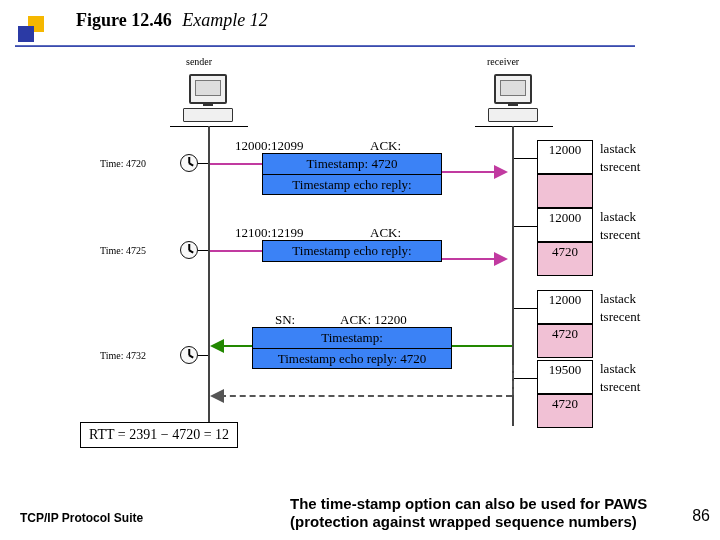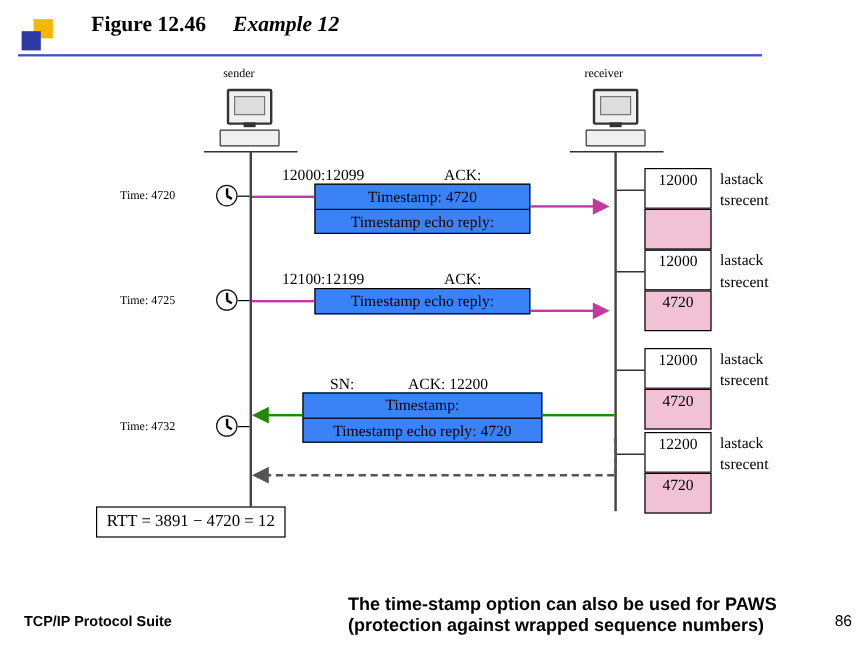--- a/index.html
+++ b/index.html
@@ -19,21 +19,21 @@
   }
   .bullet-decor .sq1 { position:absolute; width:16px; height:16px; background:#f5b700; top:0; left:10px;}
   .bullet-decor .sq2 { position:absolute; width:16px; height:16px; background:#2b3aa5; top:10px; left:0;}
   .title {
     position: absolute;
     top: 10px; left: 76px;
     font-size: 18px;
     font-family: "Times New Roman", serif;
   }
   .title .fig { font-weight: bold; }
-  .title .ex { font-weight: bold; font-style: italic; margin-left: 18px; }
+  .title .ex { font-weight: normal; font-style: italic; margin-left: 6px; }
   .blue-divider {
     position: absolute;
     top: 45px; left: 15px; right: 85px;
     height: 2px;
     background: linear-gradient(to bottom, #6b7dc6, #2b3aa5);
   }
   .stage {
     position: absolute;
     top: 50px; left: 40px;
     width: 610px; height: 415px;
@@ -51,21 +51,21 @@
     width: 380px;
     font-family: Verdana, Arial, sans-serif;
     font-weight: bold;
     font-size: 15px;
     line-height: 1.25;
   }
   .slide-num {
     position: absolute;
     right: 10px; bottom: 15px;
     font-family: Verdana, Arial, sans-serif;
-    font-size: 13px;
+    font-size: 16px;
     margin-left: 22px;
   }
 
   
   .lbl { position: absolute; font-size: 10px; font-family:"Times New Roman", serif; }
   .vline { position:absolute; width:2px; background:#444; }
   .hline { position:absolute; height:1px; background:#000; }
 
   .computer { position:absolute; width:55px; height:48px; }
   .monitor {
@@ -290,32 +290,32 @@
         <div class="slabel">lastack</div><br>
         <div class="slabel">tsrecent</div>
       </div>
     </div>
   </div>
   <div class="hline" style="left:474px; top:258px; width:23px;"></div>
 
   <div class="statepair" style="left:497px; top:310px;">
     <div class="row">
       <div class="stack">
-        <div class="sbox">12200</div>
+        <div class="sbox">19500</div>
         <div class="sbox pink">4720</div>
       </div>
       <div class="stack" style="margin-left:3px;">
         <div class="slabel">lastack</div><br>
         <div class="slabel">tsrecent</div>
       </div>
     </div>
   </div>
   <div class="hline" style="left:474px; top:328px; width:23px;"></div>
 
   <div class="bottom-box" style="left:40px; top:372px;">
-    <span>RTT = 3891 − 4720 = 12</span>
+    <span>RTT = 2391 − 4720 = 12</span>
   </div>
 
 </div>
 
 <div class="footer-left">TCP/IP Protocol Suite</div>
 <div class="footer-note">The time-stamp option can also be used for PAWS (protection against wrapped sequence numbers)</div>
 <div class="slide-num">86</div>
 
 </body></html>

